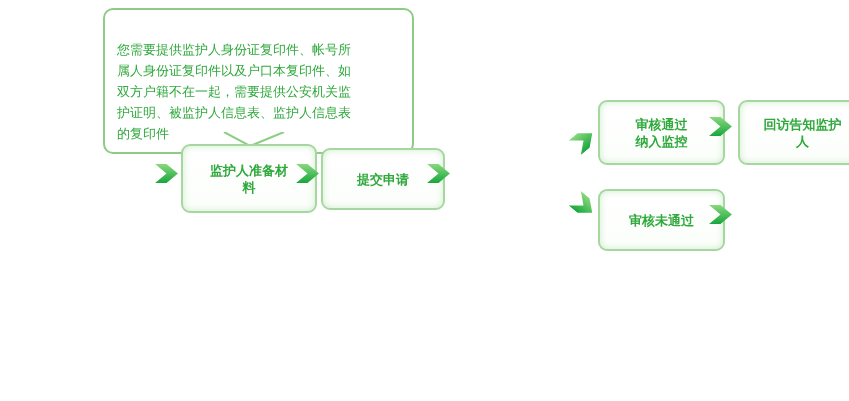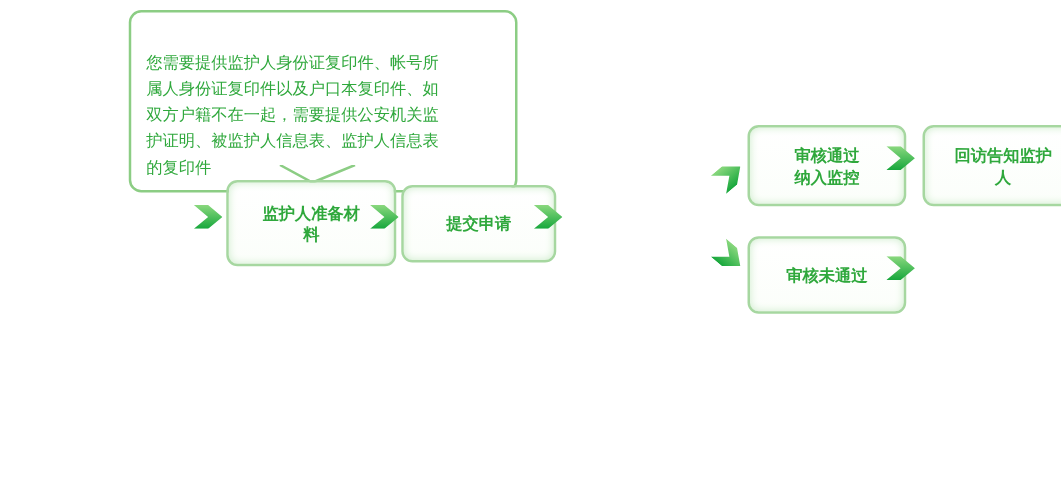--- a/index.html
+++ b/index.html
@@ -9,21 +9,21 @@
   .flow-box{
     position:absolute;display:flex;align-items:center;justify-content:center;
     text-align:center;border:2px solid var(--box-border-green,#a6d7a0);
     border-radius:9px;background:linear-gradient(#ffffff,#fbfefa);
     box-shadow:inset 0 0 7px var(--box-glow,#cdeccb);
     color:var(--text-green,#2fa83c);font-size:13px;font-weight:bold;
     line-height:17px;white-space:pre-line;padding:4px 10px;
   }
   .b1{left:12px;top:148px;width:106px;height:50px;}
   .b2{left:148px;top:144px;width:112px;height:57px;}
-  .b3{left:288px;top:148px;width:100px;height:50px;font-family:Liberation Mono, monospace;}
+  .b3{left:288px;top:148px;width:100px;height:50px;}
   .b4{left:422px;top:144px;width:112px;height:58px;}
   .b5{left:565px;top:100px;width:103px;height:53px;}
   .b6{left:705px;top:100px;width:105px;height:53px;}
   .b7{left:565px;top:189px;width:103px;height:50px;}
   .b8{left:705px;top:186px;width:105px;height:56px;}
 
   .arrow{position:absolute;}
   .arrow.up{transform:rotate(-40deg);}
   .arrow.down{transform:rotate(40deg);}
 

